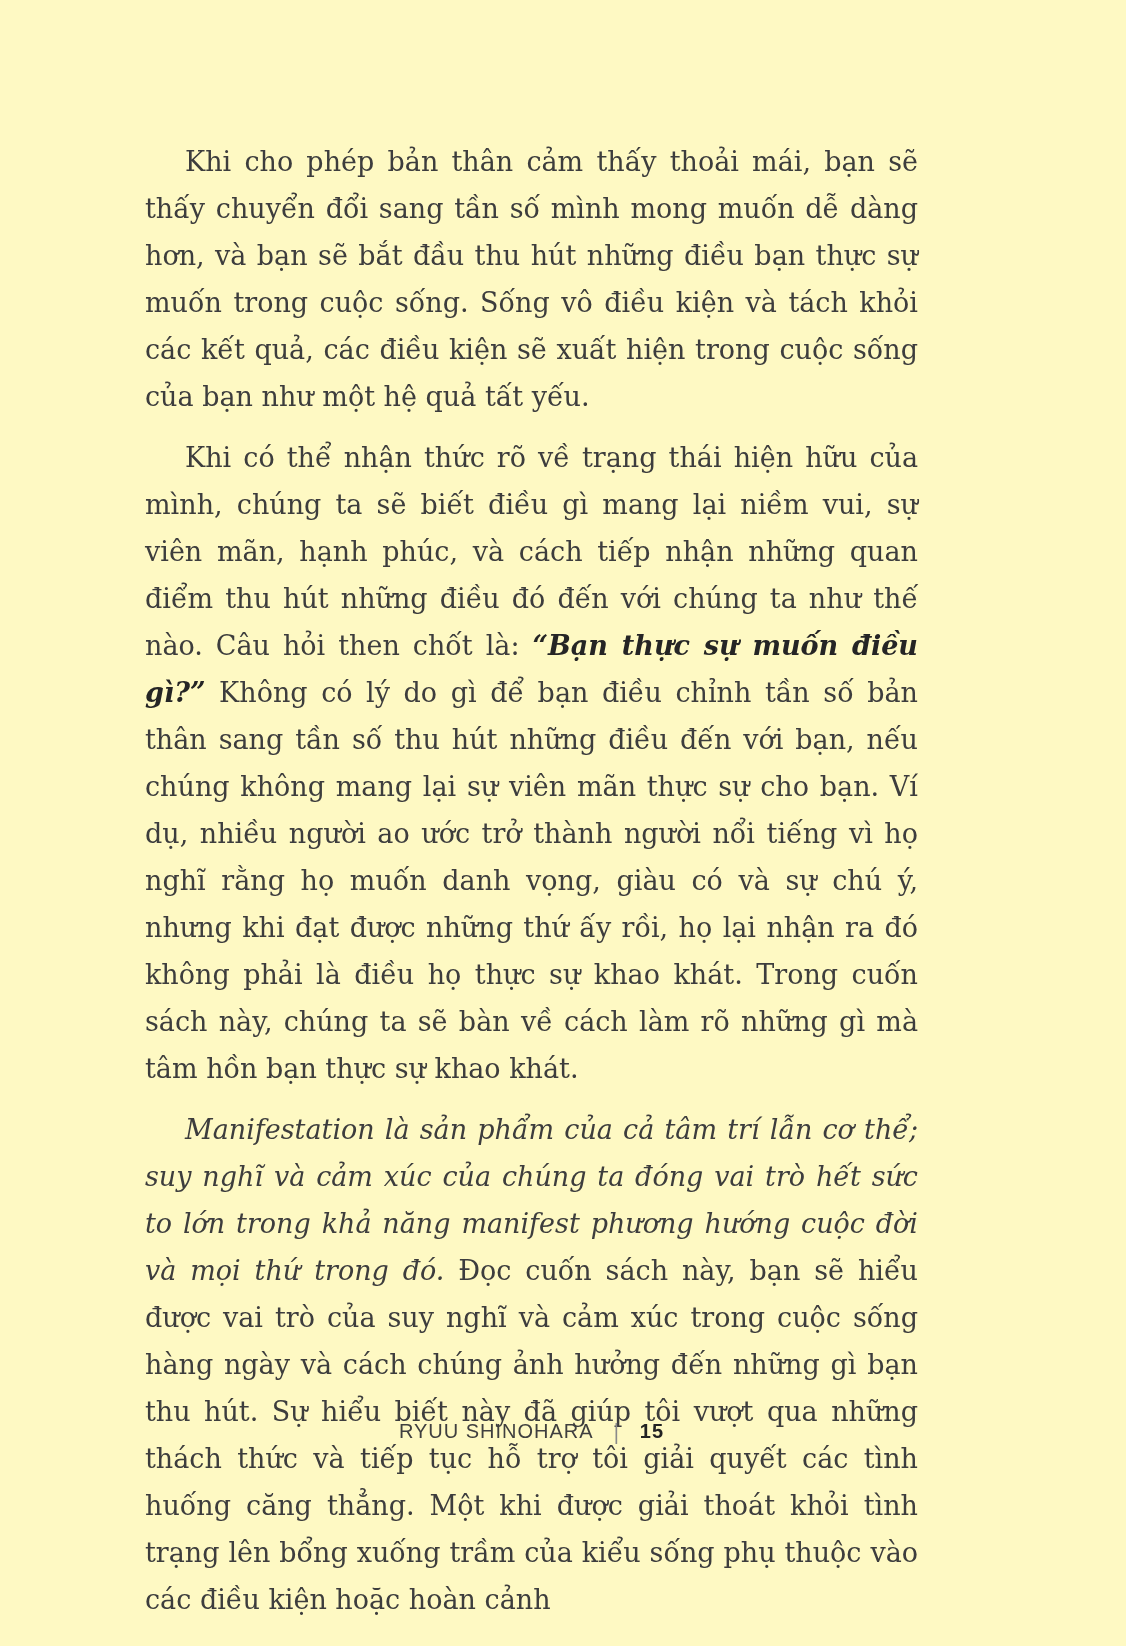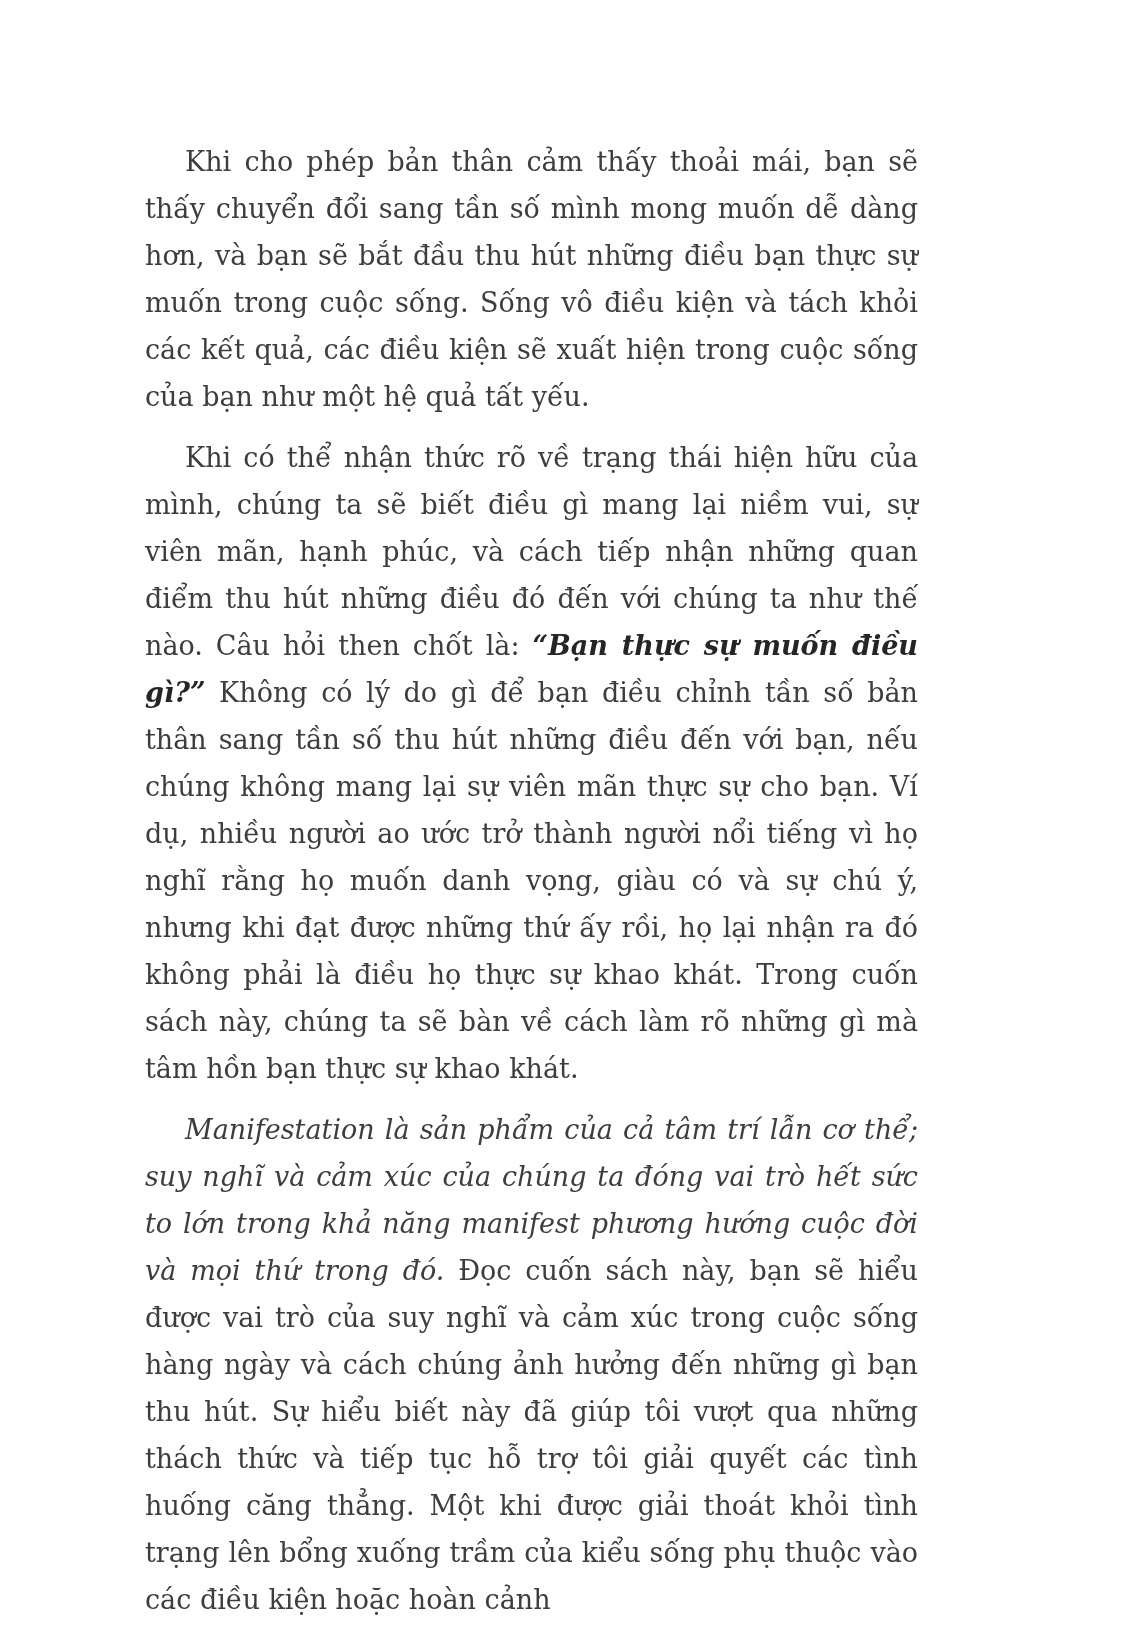--- a/index.html
+++ b/index.html
@@ -4,21 +4,21 @@
 <style>
   html, body {
     margin: 0;
     padding: 0;
     background: #e9e9e9;
   }
   .page {
     position: relative;
     width: 1126px;
     height: 1646px;
-    background: #ffffff;
+    background: #fef9c3;
     margin: 0 auto;
     overflow: hidden;
     font-family: "DejaVu Serif", "Liberation Serif", serif;
   }
   .content {
     position: absolute;
     top: 138px;
     left: 145px;
     width: 773px;
     color: #3d3d3d;
@@ -71,13 +71,16 @@
 </style>
 </head>
 <body>
 
 <div class="page">
   <div class="content" id="paragraphs">
       <p class="para"><span class="seg-normal">Khi cho phép bản thân cảm thấy thoải mái, bạn sẽ thấy chuyển đổi sang tần số mình mong muốn dễ dàng hơn, và bạn sẽ bắt đầu thu hút những điều bạn thực sự muốn trong cuộc sống. Sống vô điều kiện và tách khỏi các kết quả, các điều kiện sẽ xuất hiện trong cuộc sống của bạn như một hệ quả tất yếu.</span></p>
       <p class="para"><span class="seg-normal">Khi có thể nhận thức rõ về trạng thái hiện hữu của mình, chúng ta sẽ biết điều gì mang lại niềm vui, sự viên mãn, hạnh phúc, và cách tiếp nhận những quan điểm thu hút những điều đó đến với chúng ta như thế nào. Câu hỏi then chốt là: </span><span class="seg-bold-italic">“Bạn thực sự muốn điều gì?”</span><span class="seg-normal"> Không có lý do gì để bạn điều chỉnh tần số bản thân sang tần số thu hút những điều đến với bạn, nếu chúng không mang lại sự viên mãn thực sự cho bạn. Ví dụ, nhiều người ao ước trở thành người nổi tiếng vì họ nghĩ rằng họ muốn danh vọng, giàu có và sự chú ý, nhưng khi đạt được những thứ ấy rồi, họ lại nhận ra đó không phải là điều họ thực sự khao khát. Trong cuốn sách này, chúng ta sẽ bàn về cách làm rõ những gì mà tâm hồn bạn thực sự khao khát.</span></p>
       <p class="para"><span class="seg-italic">Manifestation là sản phẩm của cả tâm trí lẫn cơ thể; suy nghĩ và cảm xúc của chúng ta đóng vai trò hết sức to lớn trong khả năng manifest phương hướng cuộc đời và mọi thứ trong đó.</span><span class="seg-normal"> Đọc cuốn sách này, bạn sẽ hiểu được vai trò của suy nghĩ và cảm xúc trong cuộc sống hàng ngày và cách chúng ảnh hưởng đến những gì bạn thu hút. Sự hiểu biết này đã giúp tôi vượt qua những thách thức và tiếp tục hỗ trợ tôi giải quyết các tình huống căng thẳng. Một khi được giải thoát khỏi tình trạng lên bổng xuống trầm của kiểu sống phụ thuộc vào các điều kiện hoặc hoàn cảnh</span></p>
     </div>
+  <div class="footer">
+    <span>RYUU SHINOHARA</span><span class="sep">|</span><span class="pagenum">15</span>
+  </div>
 </div>
 
 </body></html>

